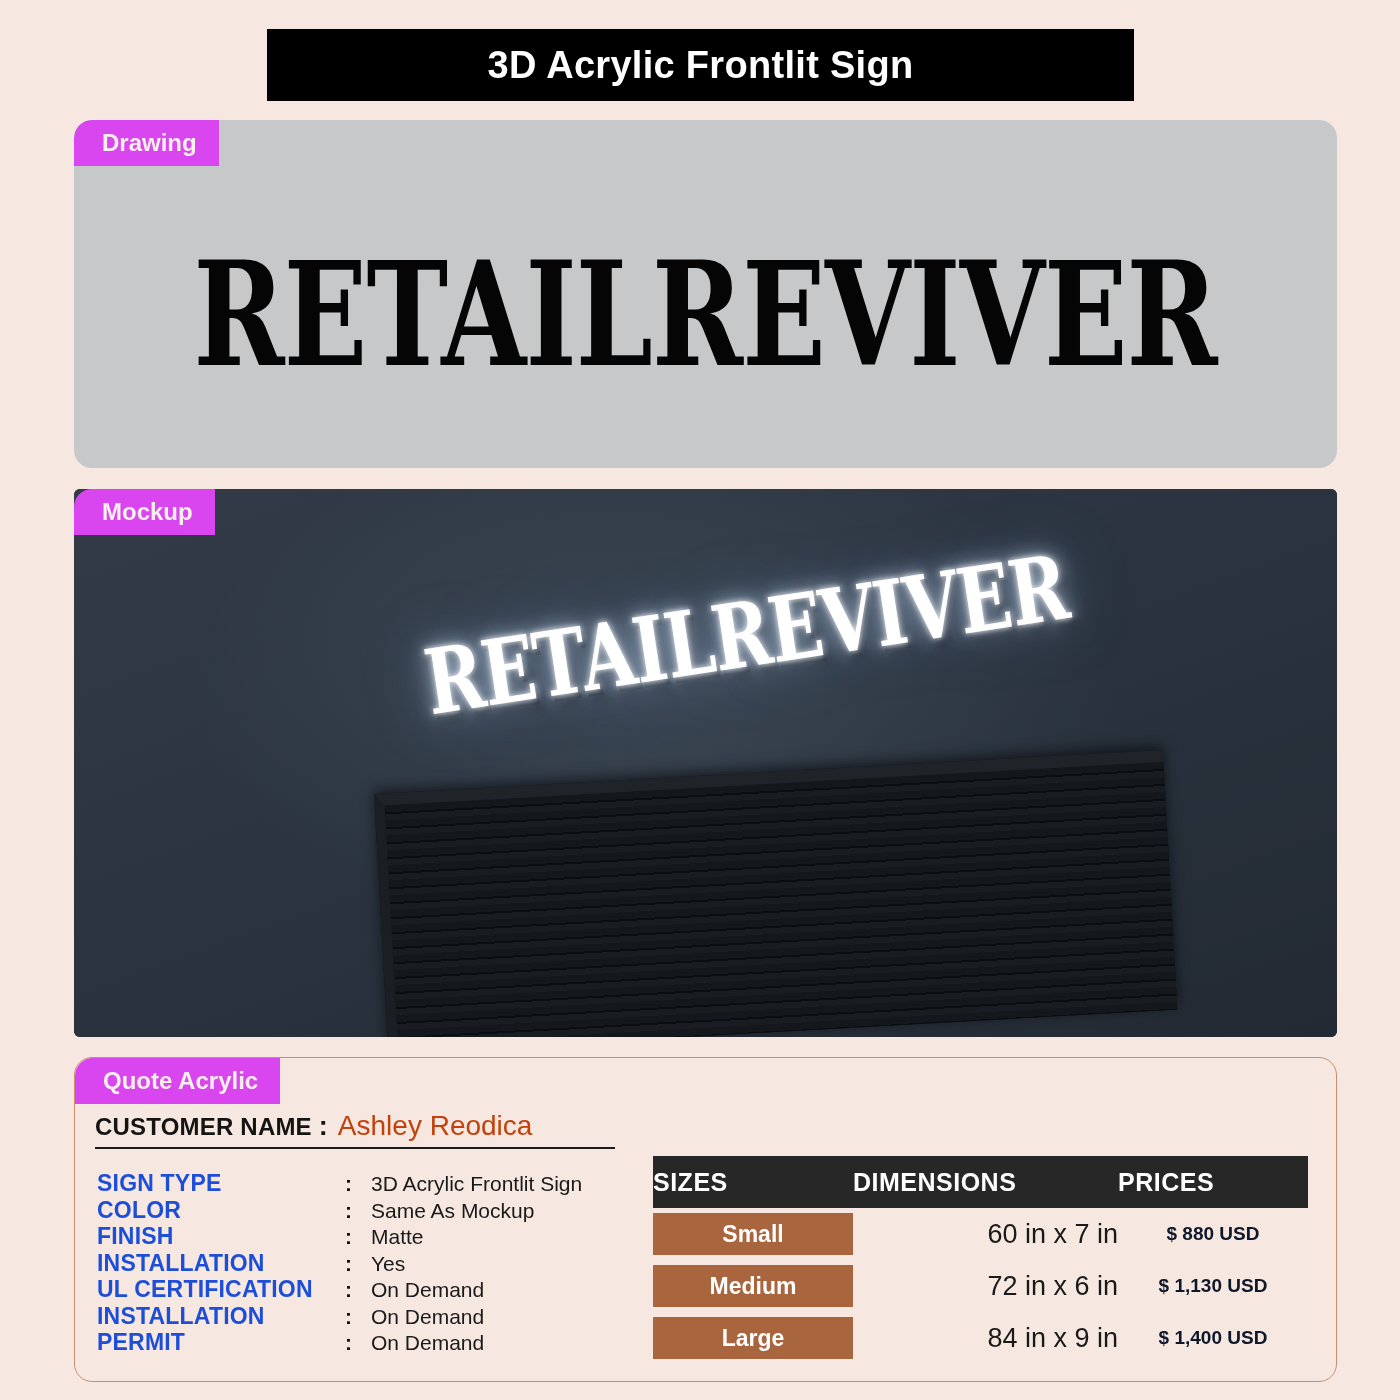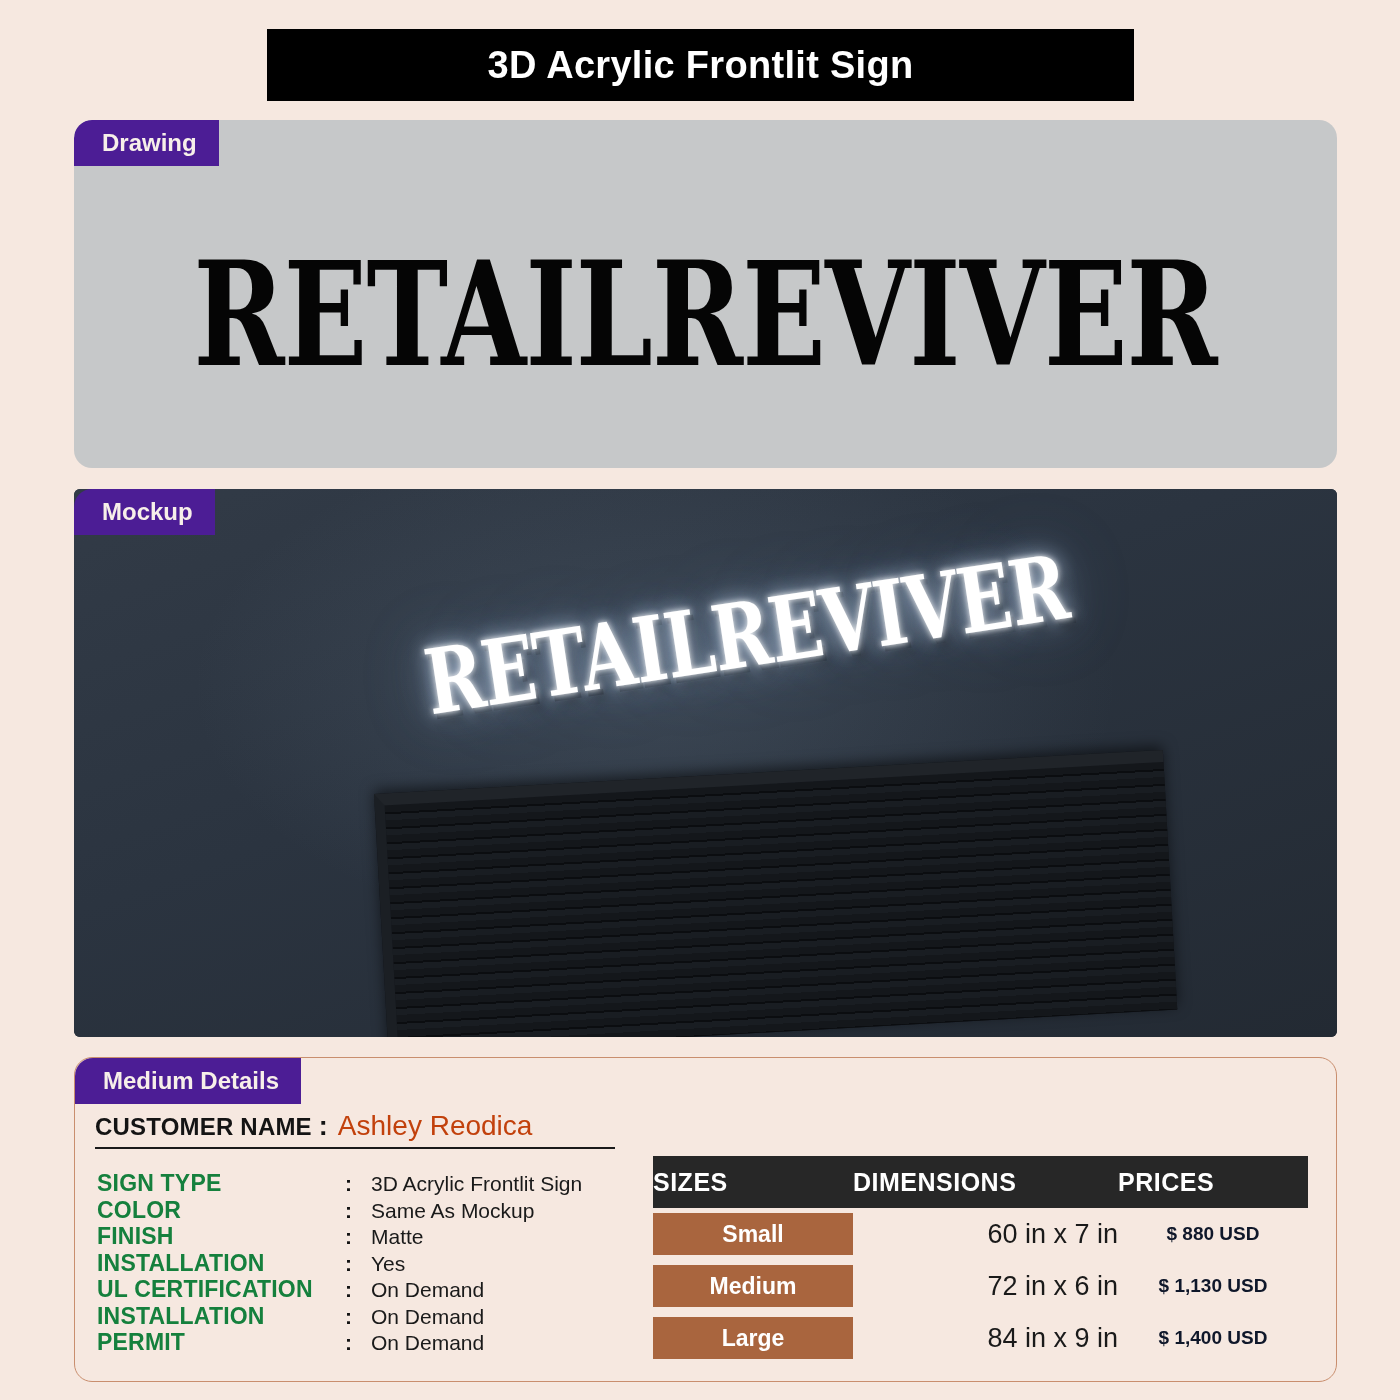--- a/index.html
+++ b/index.html
@@ -25,21 +25,21 @@
     font-weight: bold;
     letter-spacing: 0.3px;
   }
 
   
   .panel { position: absolute; }
   .tab {
     position: absolute;
     left: 0; top: 0;
     height: 46px;
-    background: #4c1d95;
+    background: #d946ef;
     color: #f7efe9;
     font-size: 24px;
     font-weight: bold;
     display: flex; align-items: center;
     padding: 0 22px 0 28px;
     border-top-left-radius: 18px;
     z-index: 5;
   }
 
   
@@ -156,21 +156,21 @@
     position: absolute;
     left: 22px; top: 66px;
     width: 560px;
   }
   .spec-row {
     display: flex; align-items: baseline;
     height: 26.5px;
   }
   .spec-label {
     width: 248px;
-    font-size: 23px; font-weight: bold; color: #15803d; letter-spacing: 0.2px;
+    font-size: 23px; font-weight: bold; color: #1d4ed8; letter-spacing: 0.2px;
   }
   .spec-colon { width: 26px; font-size: 21px; font-weight: bold; color: #111111; }
   .spec-value { font-size: 21px; color: #1a1a1a; }
 
   
   .price-table { position: absolute; left: 578px; top: 52px; width: 655px; }
   .ph-row {
     display: grid;
     grid-template-columns: 200px 265px 190px;
     background: #272727;
@@ -222,21 +222,21 @@
       <div class="shutter"></div>
     </div>
     <div class="sign-mock">
       <span class="glow-text">RETAILREVIVER</span>
     </div>
   </div>
 </div>
 
 <div class="panel quote-panel">
   <div class="tab">
-    <span>Medium Details</span>
+    <span>Quote Acrylic</span>
   </div>
 
   <div class="quote-body">
 
     <div class="customer-row">
       <span class="customer-label">CUSTOMER NAME</span>
       <span class="customer-colon">:</span>
       <span class="customer-value">Ashley Reodica</span>
     </div>
 

